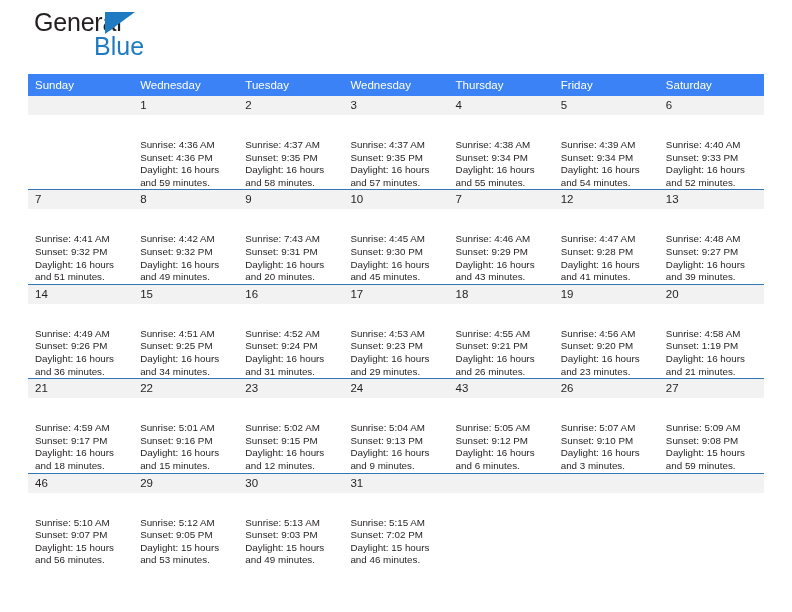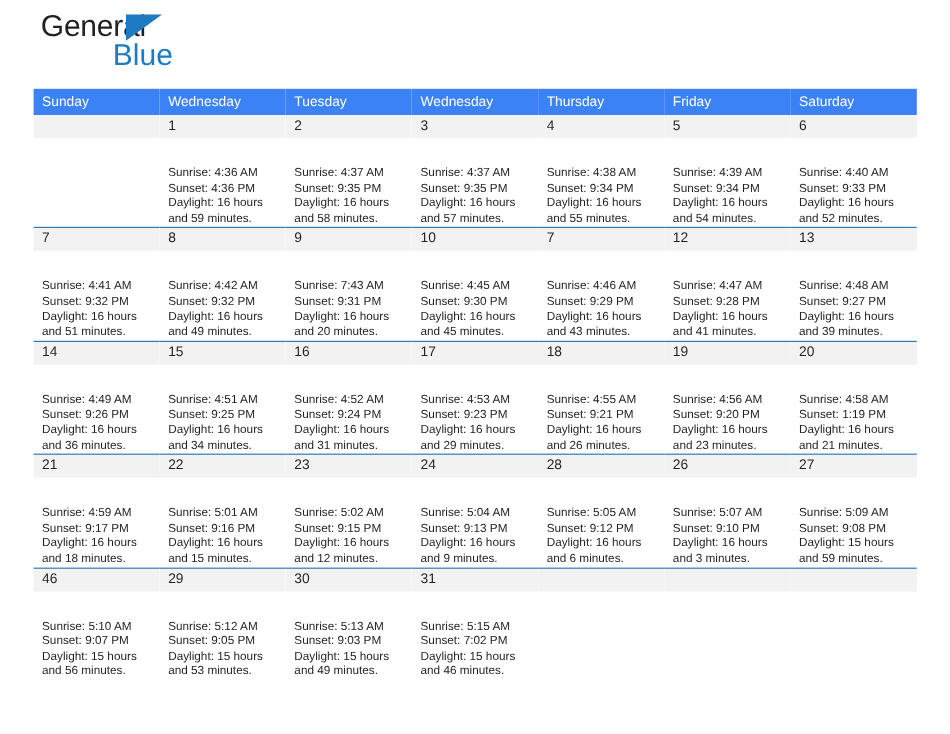--- a/index.html
+++ b/index.html
@@ -390,21 +390,21 @@
         <td class="daycell">
           <div class="datenum">24</div>
           <div class="info">
             <div>Sunrise: 5:04 AM</div>
             <div>Sunset: 9:13 PM</div>
             <div>Daylight: 16 hours</div>
             <div>and 9 minutes.</div>
           </div>
         </td>
         <td class="daycell">
-          <div class="datenum">28</div>
+          <div class="datenum">43</div>
           <div class="info">
             <div>Sunrise: 5:05 AM</div>
             <div>Sunset: 9:12 PM</div>
             <div>Daylight: 16 hours</div>
             <div>and 6 minutes.</div>
           </div>
         </td>
         <td class="daycell">
           <div class="datenum">26</div>
           <div class="info">

